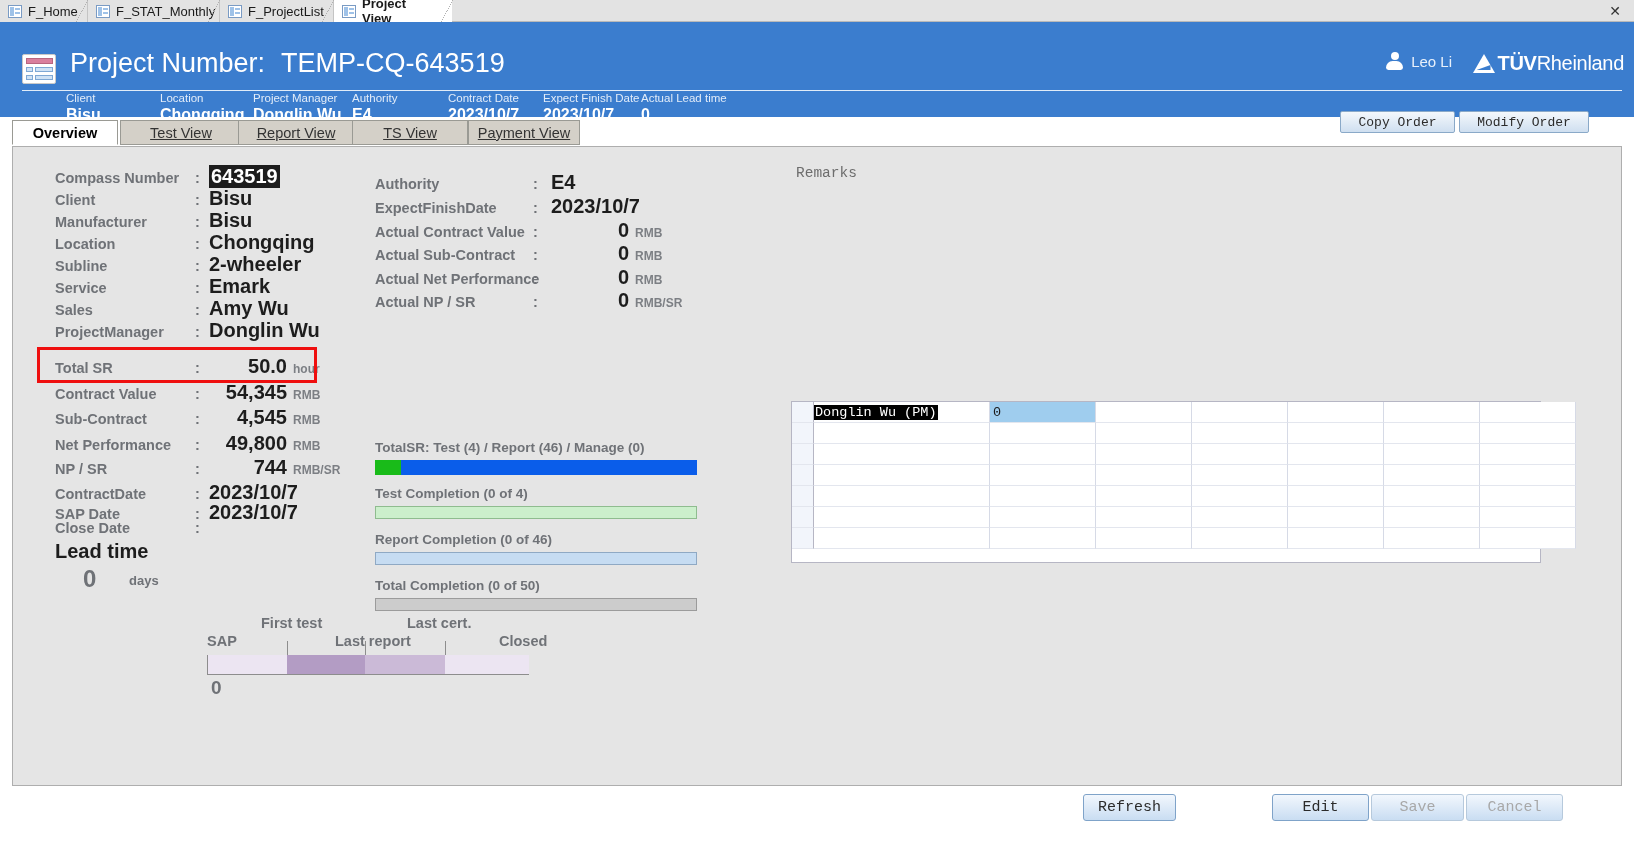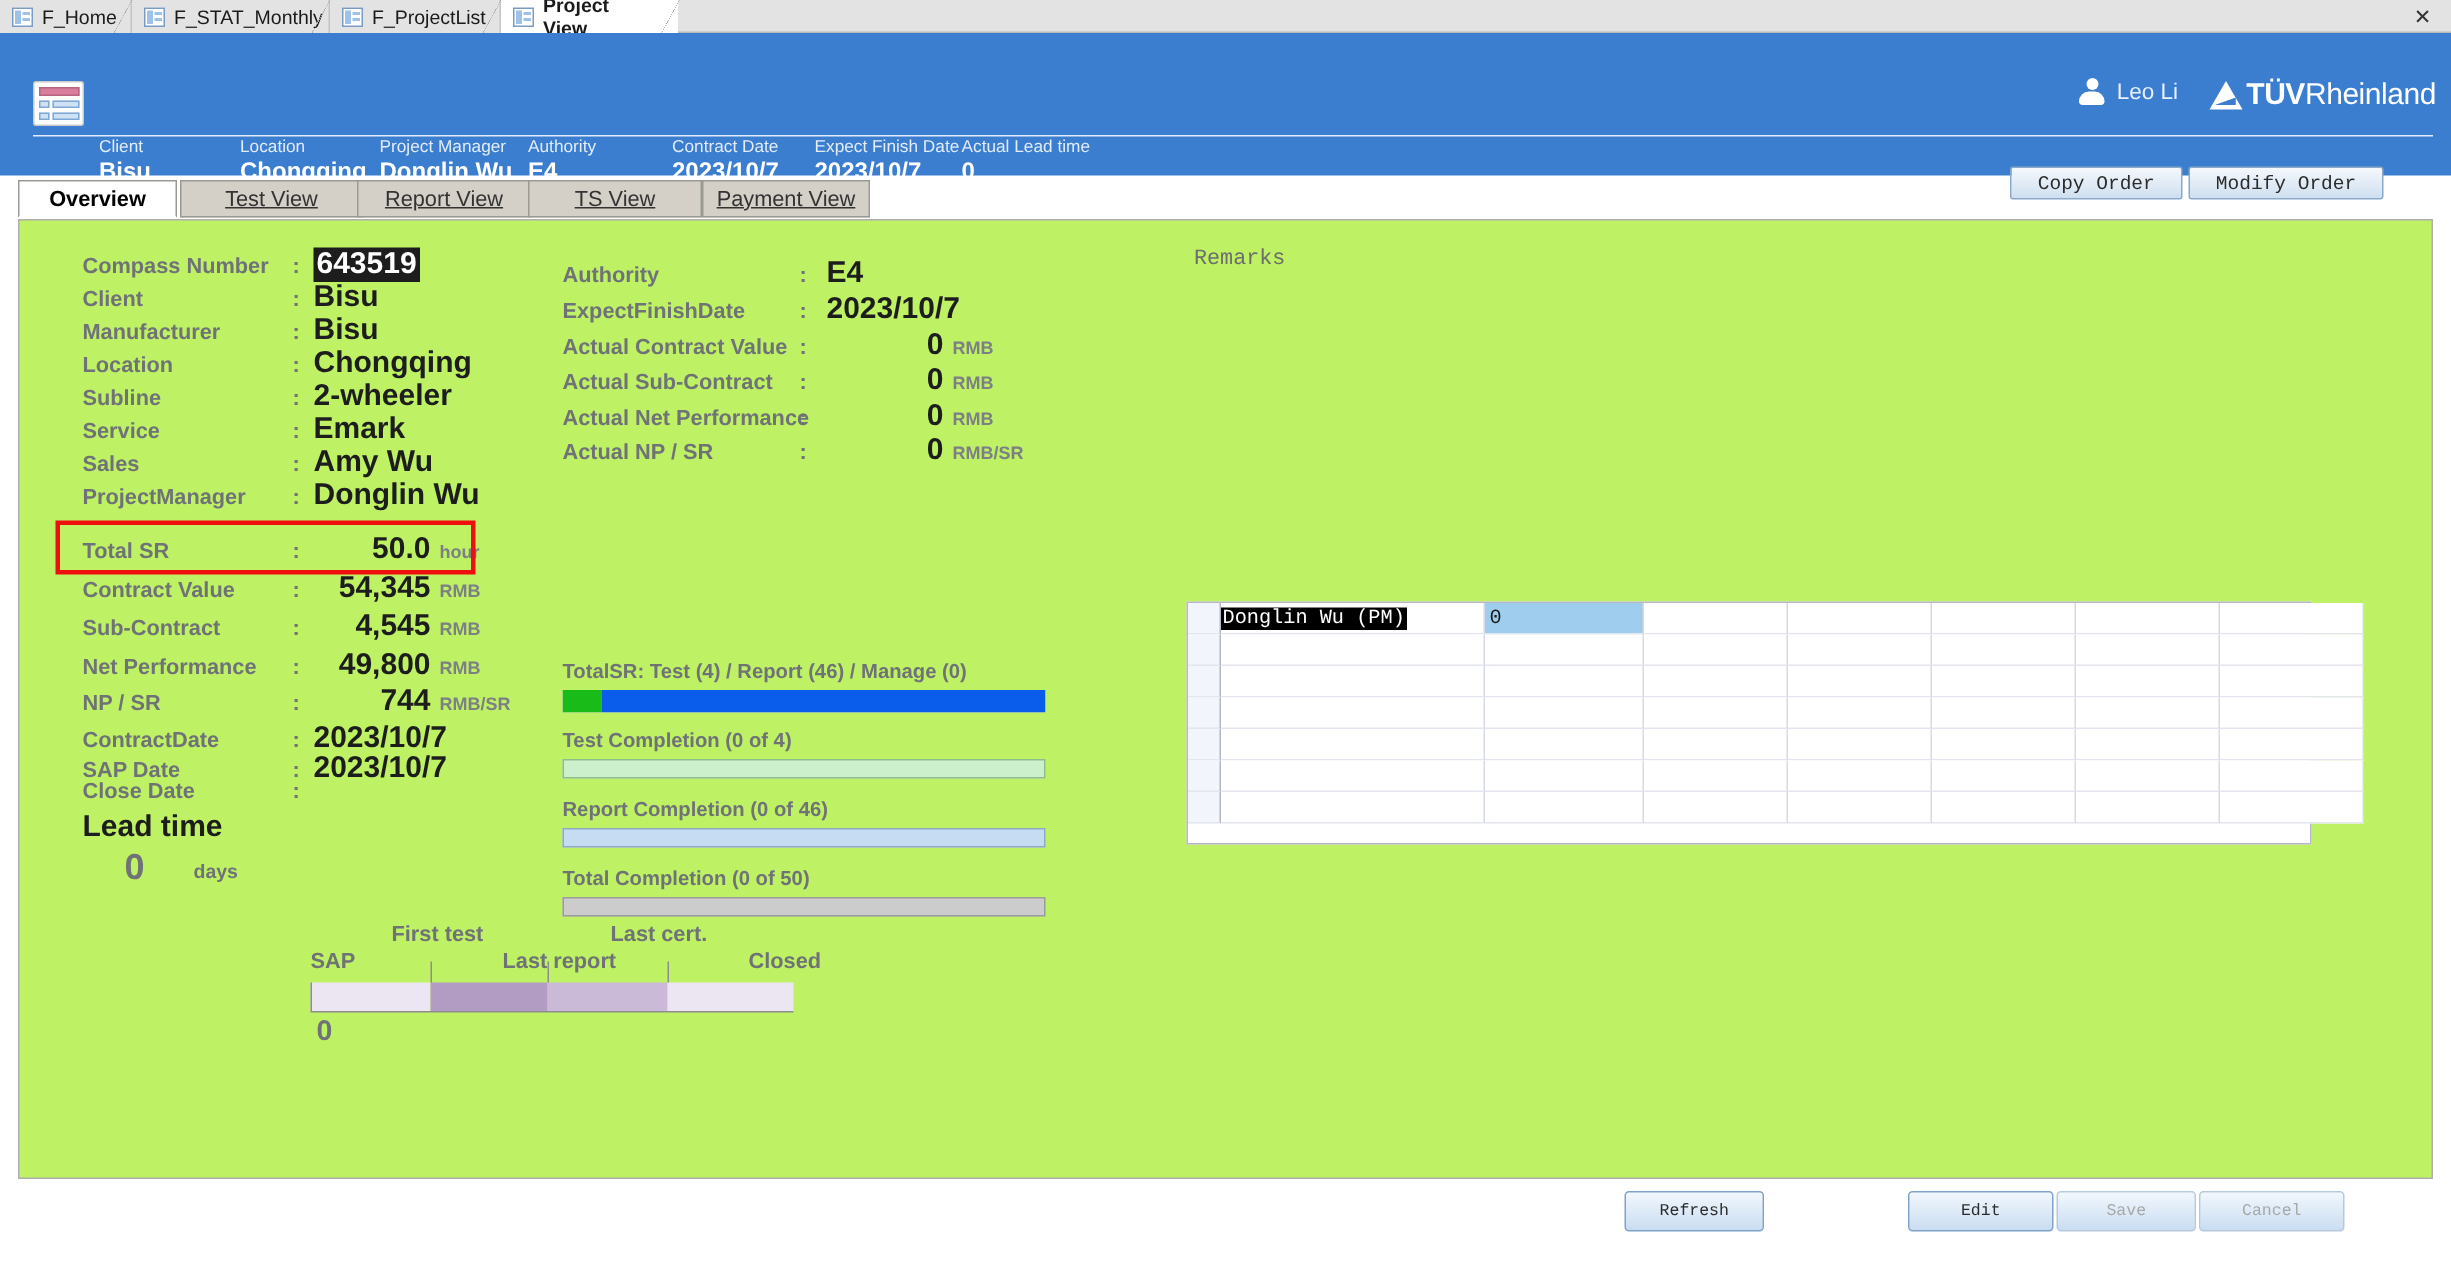--- a/index.html
+++ b/index.html
@@ -162,21 +162,21 @@
   .vtab.active {
     background: #ffffff; font-weight: bold; color: #000;
     border-bottom-color: #ffffff;
   }
   .vtab.active .lnk { text-decoration: none; }
 
   
   .panel {
     position: absolute; left: 12px; top: 146px;
     width: 1610px; height: 640px;
-    background: #bef264;
+    background: #e5e5e5;
     border: 1px solid #aeaeae;
   }
 
   
   .frow { position: absolute; display: flex; align-items: baseline; }
   .fl { color: #6f7277; font-size: 14.5px; font-weight: bold; white-space: nowrap; }
   .fc { color: #6f7277; font-size: 14.5px; font-weight: bold; }
   .fv { color: #1d1d1d; font-size: 20px; font-weight: bold; white-space: nowrap; }
   .fu { color: #7c7f84; font-size: 12px; font-weight: bold; margin-left: 6px; }
   .fv.sel { background: #1d1d1d; color: #ffffff; padding: 0 2px; }
@@ -302,21 +302,21 @@
   .gcell.selname span {
     background: #000000; color: #ffffff; padding: 0 1px;
   }
   .gcell.selsr { background: #9fcdee; }
 
   
   .ftr-btn {
     position: absolute; top: 794px; height: 27px;
     background: linear-gradient(to bottom, #f2f7fd, #c9ddf2);
     border: 1px solid #7fa3c9; border-radius: 3px;
-    font-family: "Liberation Mono", monospace; font-size: 11px;
+    font-family: "Liberation Mono", monospace; font-size: 15px;
     color: #2b2b2b;
     display: flex; align-items: center; justify-content: center;
     cursor: pointer;
   }
   .ftr-btn.disabled { color: #a8a8a8; border-color: #b6c9dc; }
 </style>
 </head>
 <body>
 
 <div class="tabstrip">
@@ -343,20 +343,23 @@
   <div class="winclose">✕</div>
 </div>
 
 <div class="header">
   <div class="hdr-doc-icon">
     <span class="bar-top"></span>
       <span class="r1"></span>
       <span class="r2"></span>
       <span class="r3"></span>
       <span class="r4"></span>
+  </div>
+  <div class="hdr-title">
+    <span>Project Number:</span><span class="num">TEMP-CQ-643519</span>
   </div>
 
   <div class="hdr-user">
     <span class="user-icon">
         <span class="head"></span>
         <span class="body"></span>
       </span>
     <span>Leo Li</span>
   </div>
 

